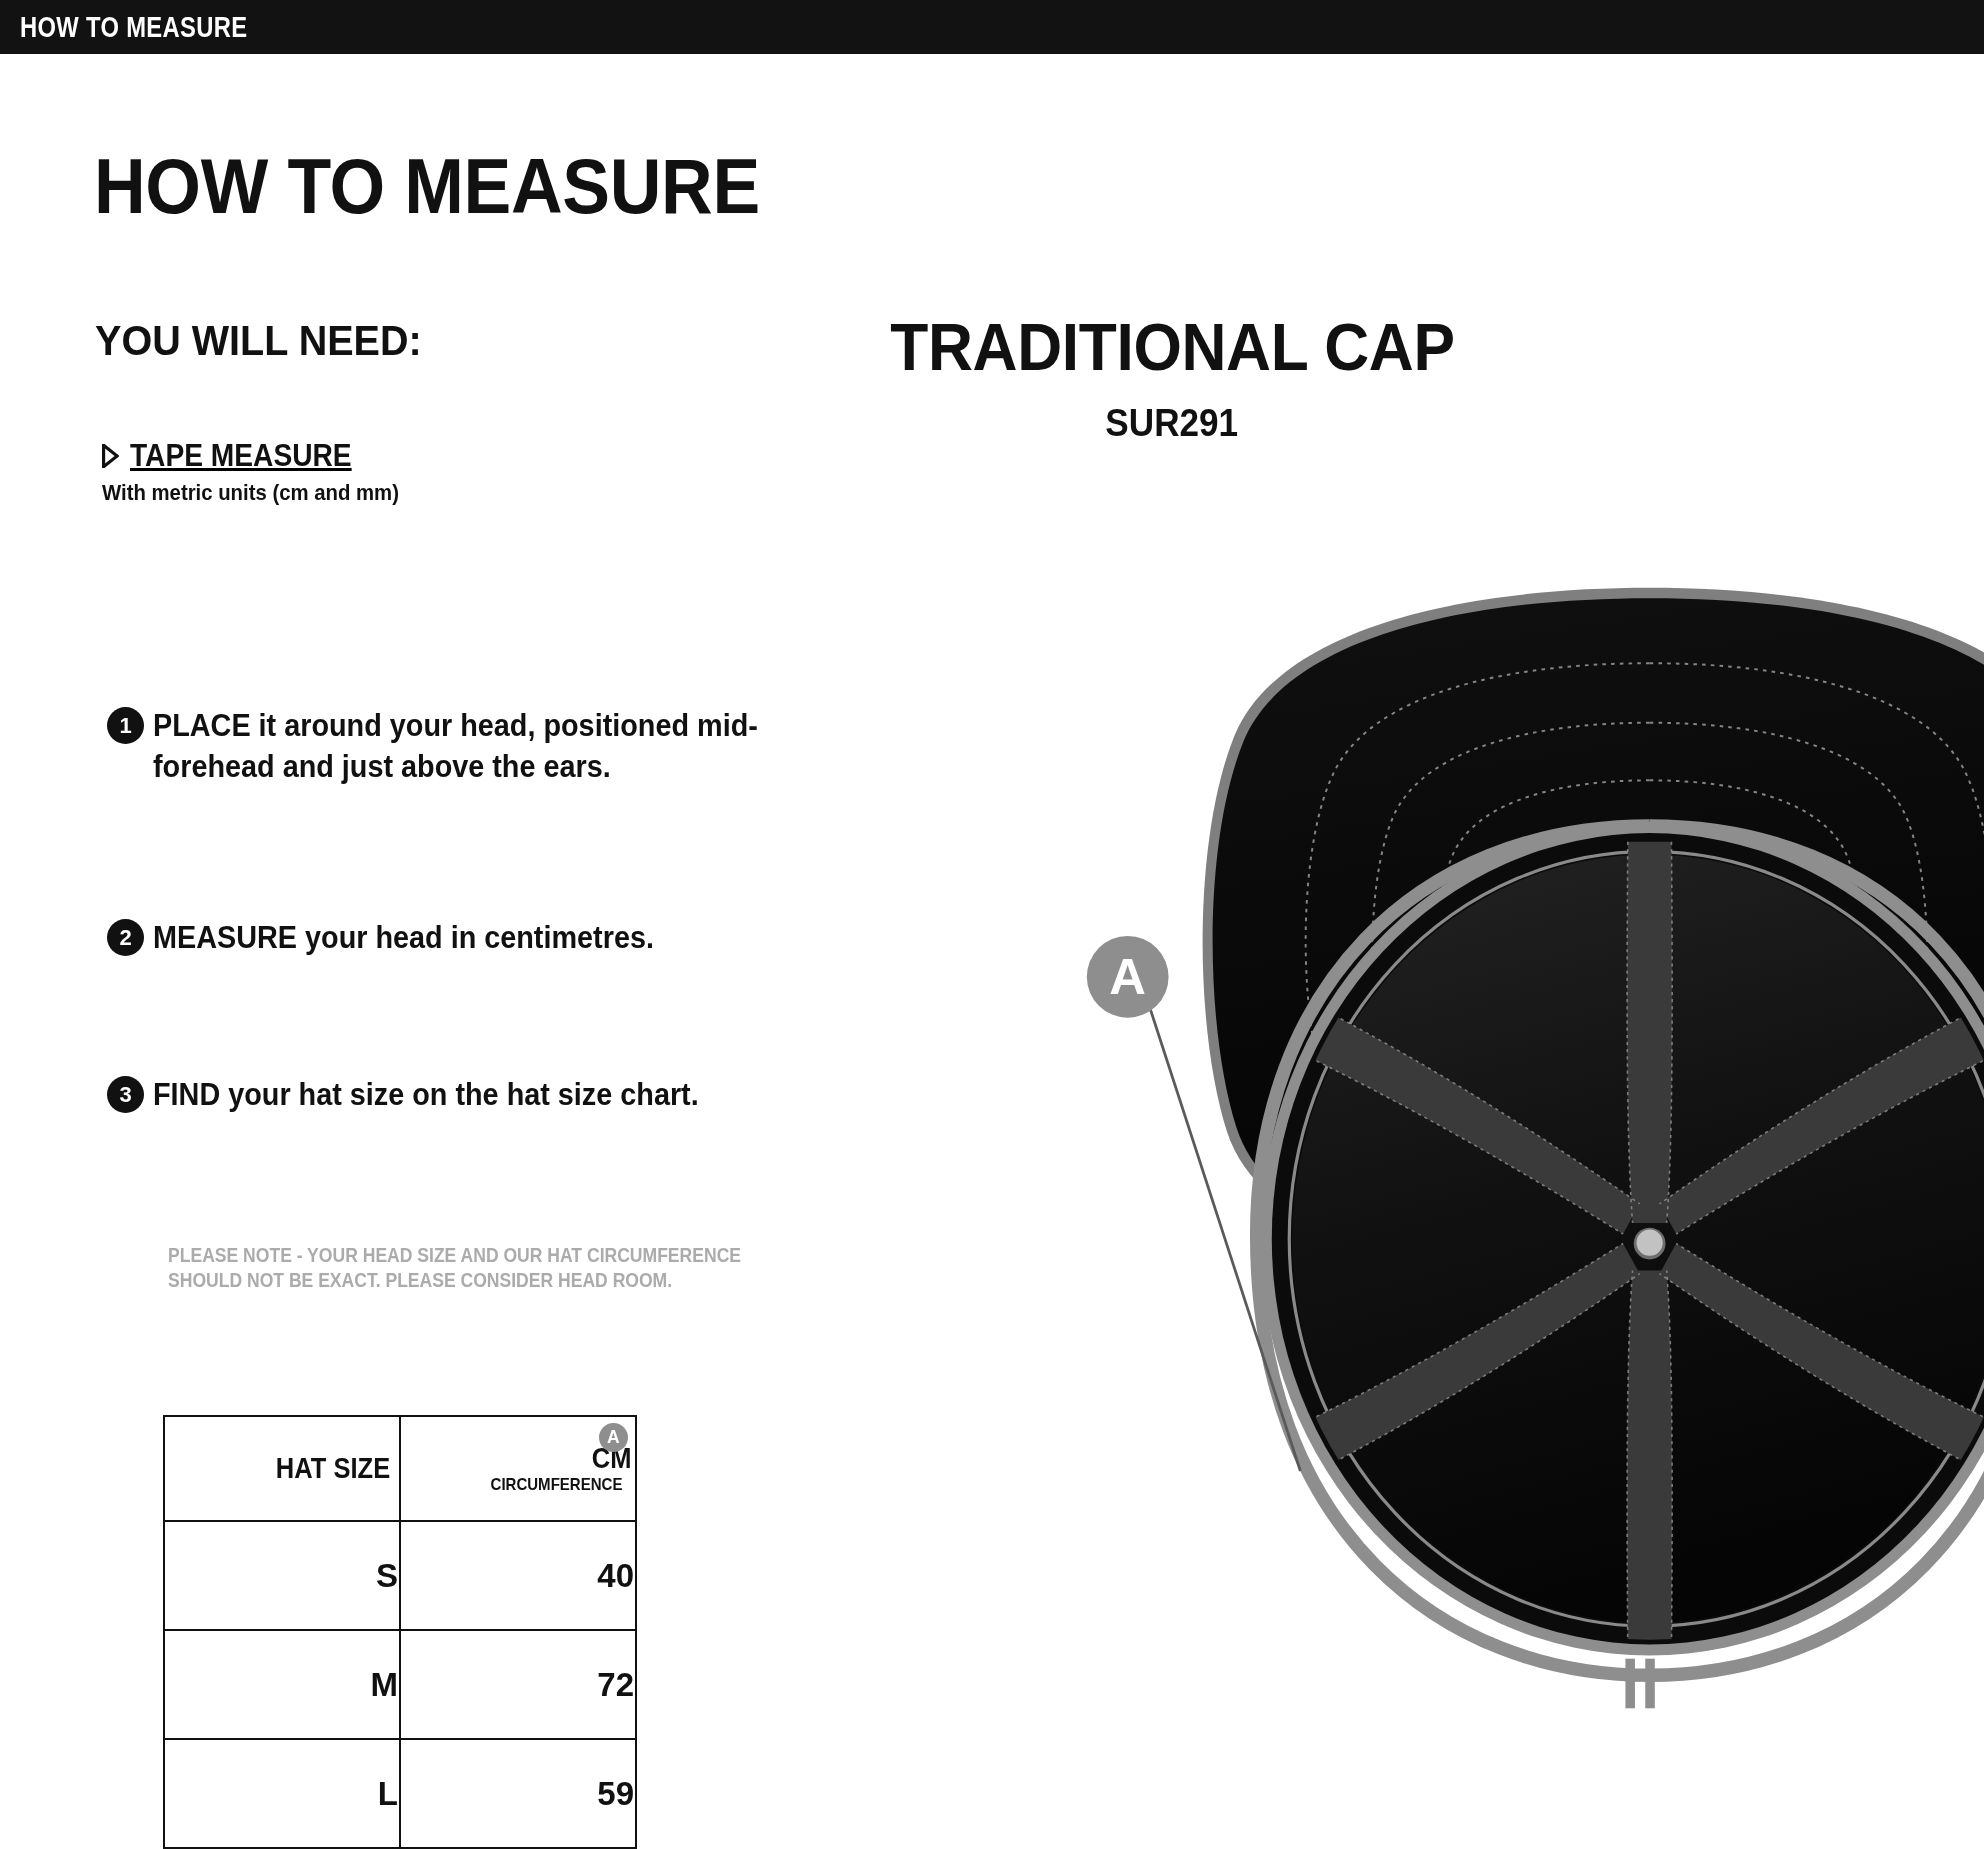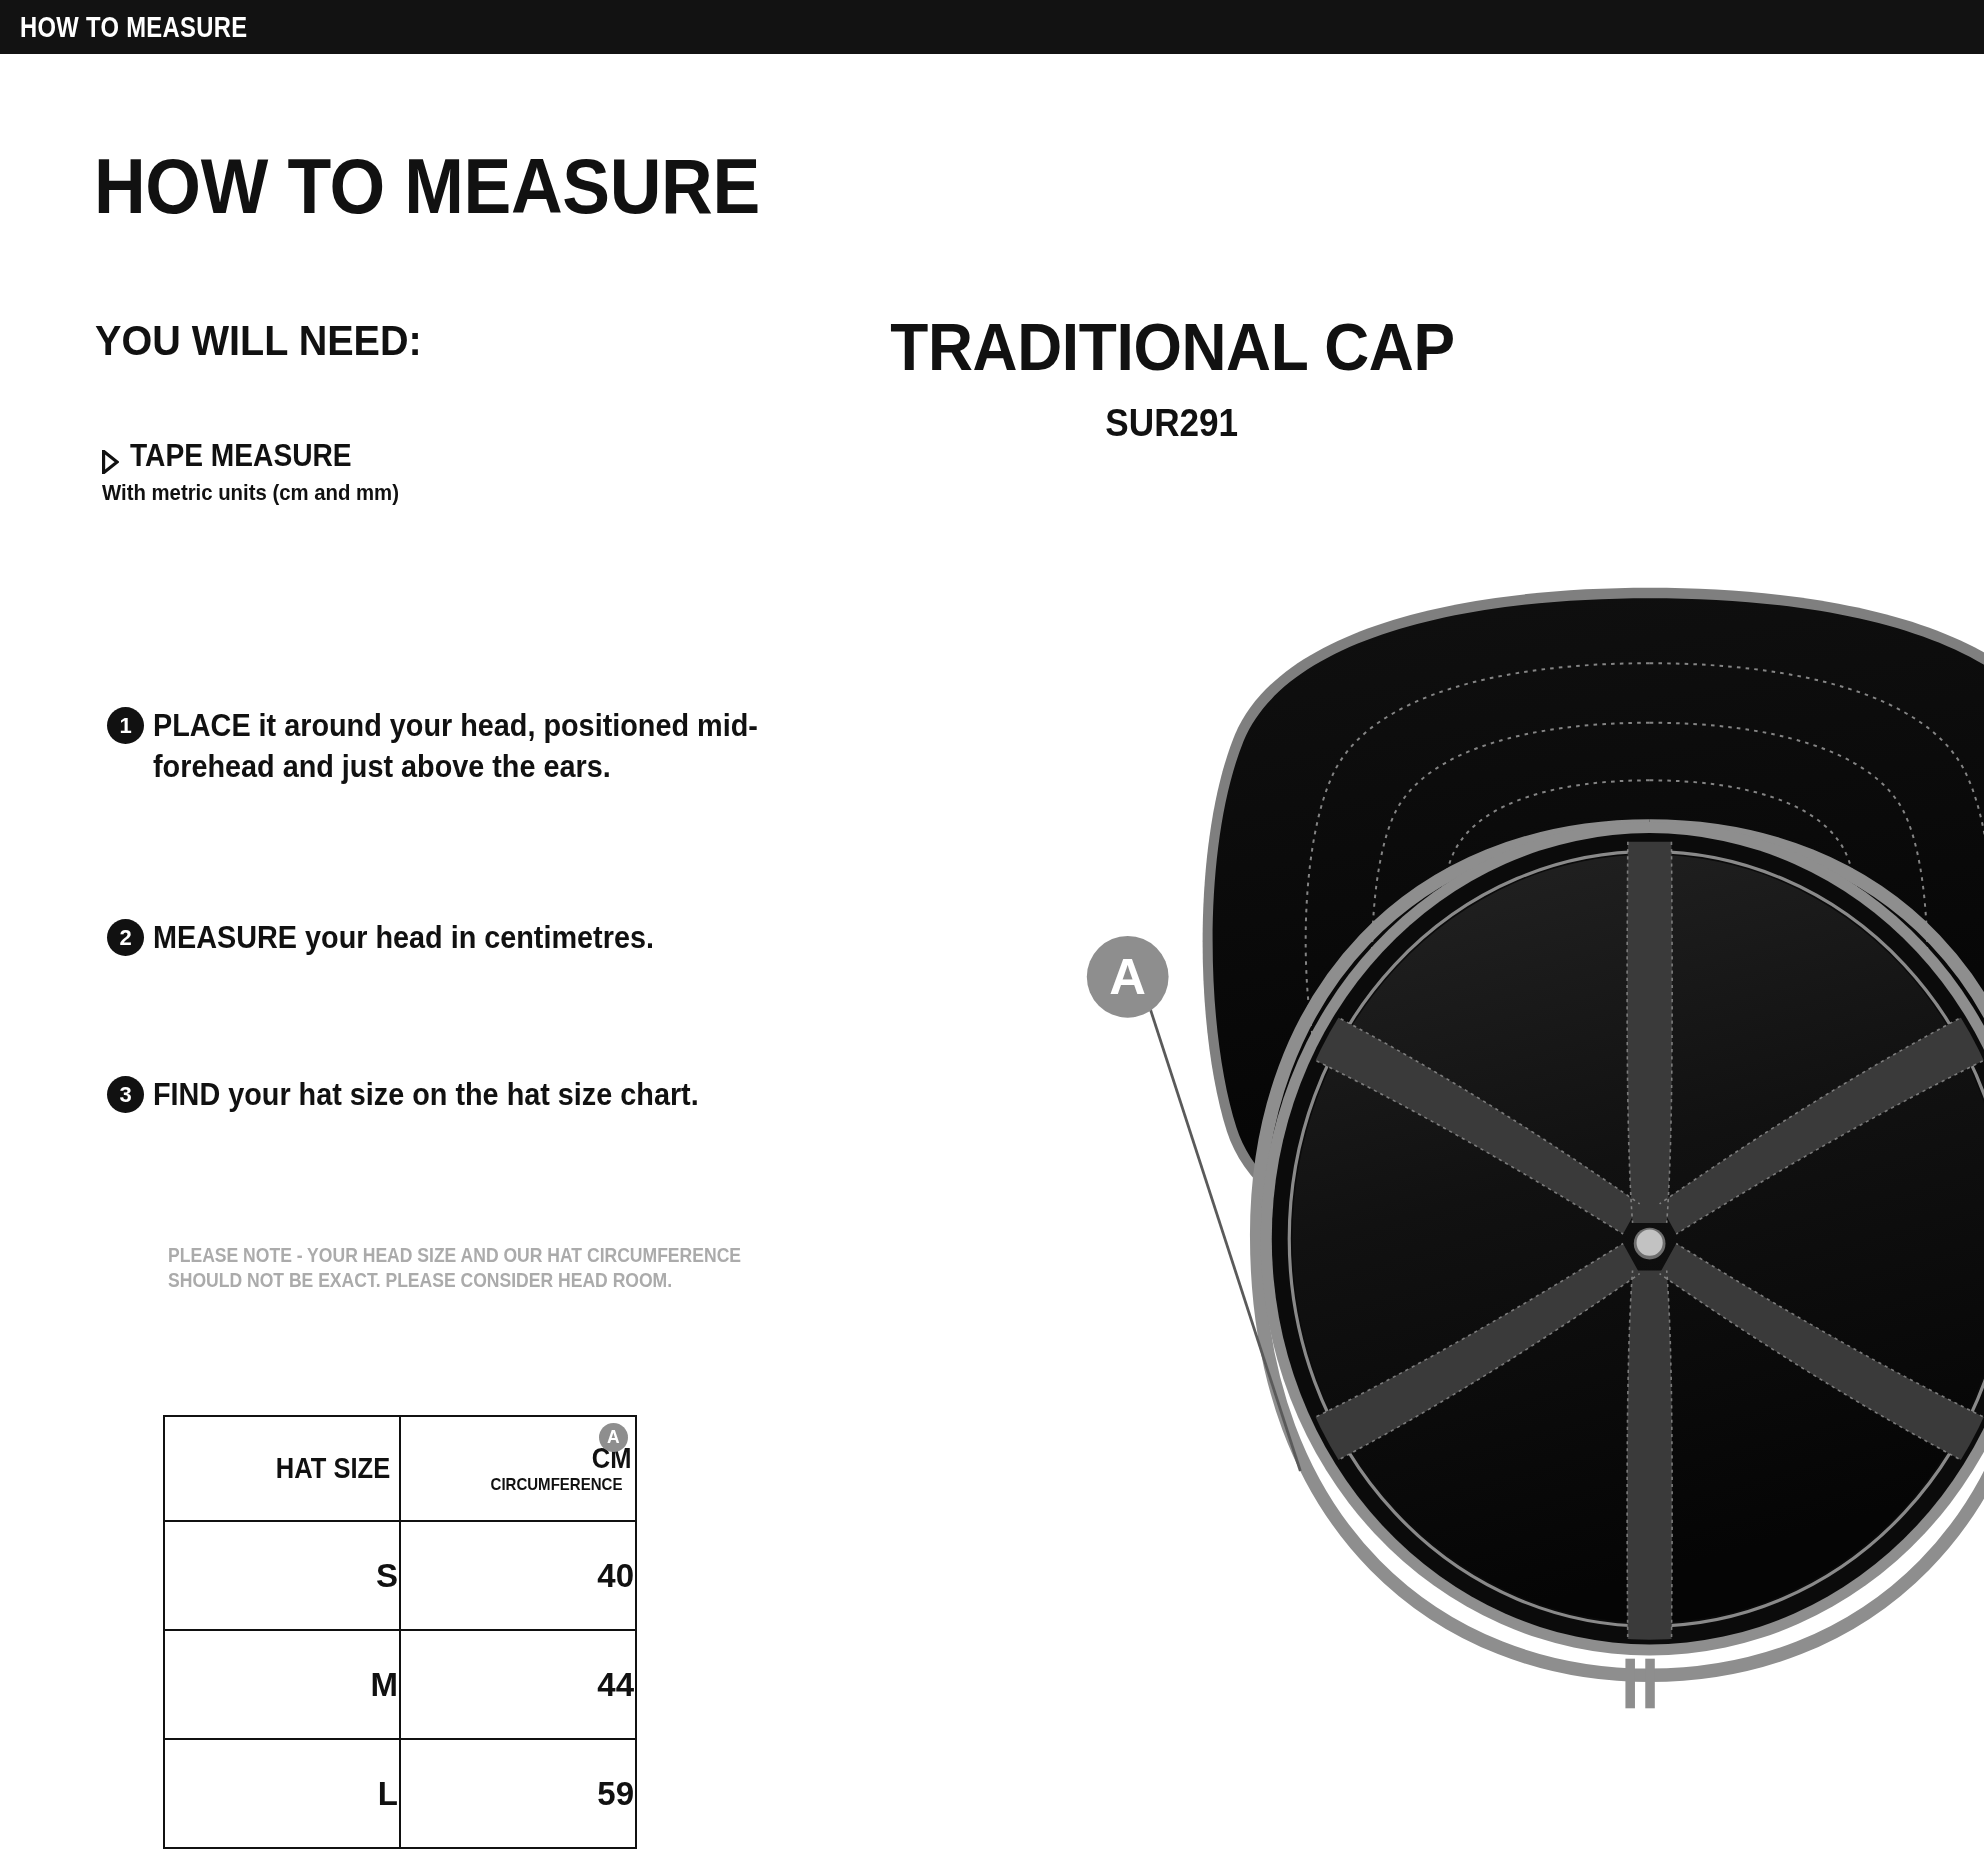--- a/index.html
+++ b/index.html
@@ -28,21 +28,21 @@
     transform:scaleX(.93);transform-origin:left top;white-space:nowrap;
   }
   #h2{
     position:absolute;left:95px;top:316px;
     font-size:43px;font-weight:bold;color:#111;letter-spacing:0px;
     transform:scaleX(.92);transform-origin:left top;white-space:nowrap;
   }
 
   #need-row{
     position:absolute;left:102px;top:437px;
-    display:flex;align-items:flex-end;
+    display:flex;align-items:center;text-decoration:underline;
   }
   #need-tri{
     width:16.7px;height:24px;margin-right:11px;flex:none;
   }
   #need-label{
     font-size:32px;font-weight:bold;color:#111;
     transform:scaleX(.88);transform-origin:left center;white-space:nowrap;
   }
   #need-sub{
     position:absolute;left:102px;top:480px;
@@ -168,21 +168,21 @@
         <span class="th-sub">CIRCUMFERENCE</span>
         <span class="badge-a">A</span>
       </td>
     </tr>
     <tr>
       <td class="body-cell">S</td>
       <td class="body-cell">40</td>
     </tr>
     <tr>
       <td class="body-cell">M</td>
-      <td class="body-cell">44</td>
+      <td class="body-cell">72</td>
     </tr>
     <tr>
       <td class="body-cell">L</td>
       <td class="body-cell">59</td>
     </tr>
   </tbody>
 </table>
 
 <div id="prod-title"><span>TRADITIONAL CAP</span></div>
 <div id="prod-code"><span>SUR291</span></div>

